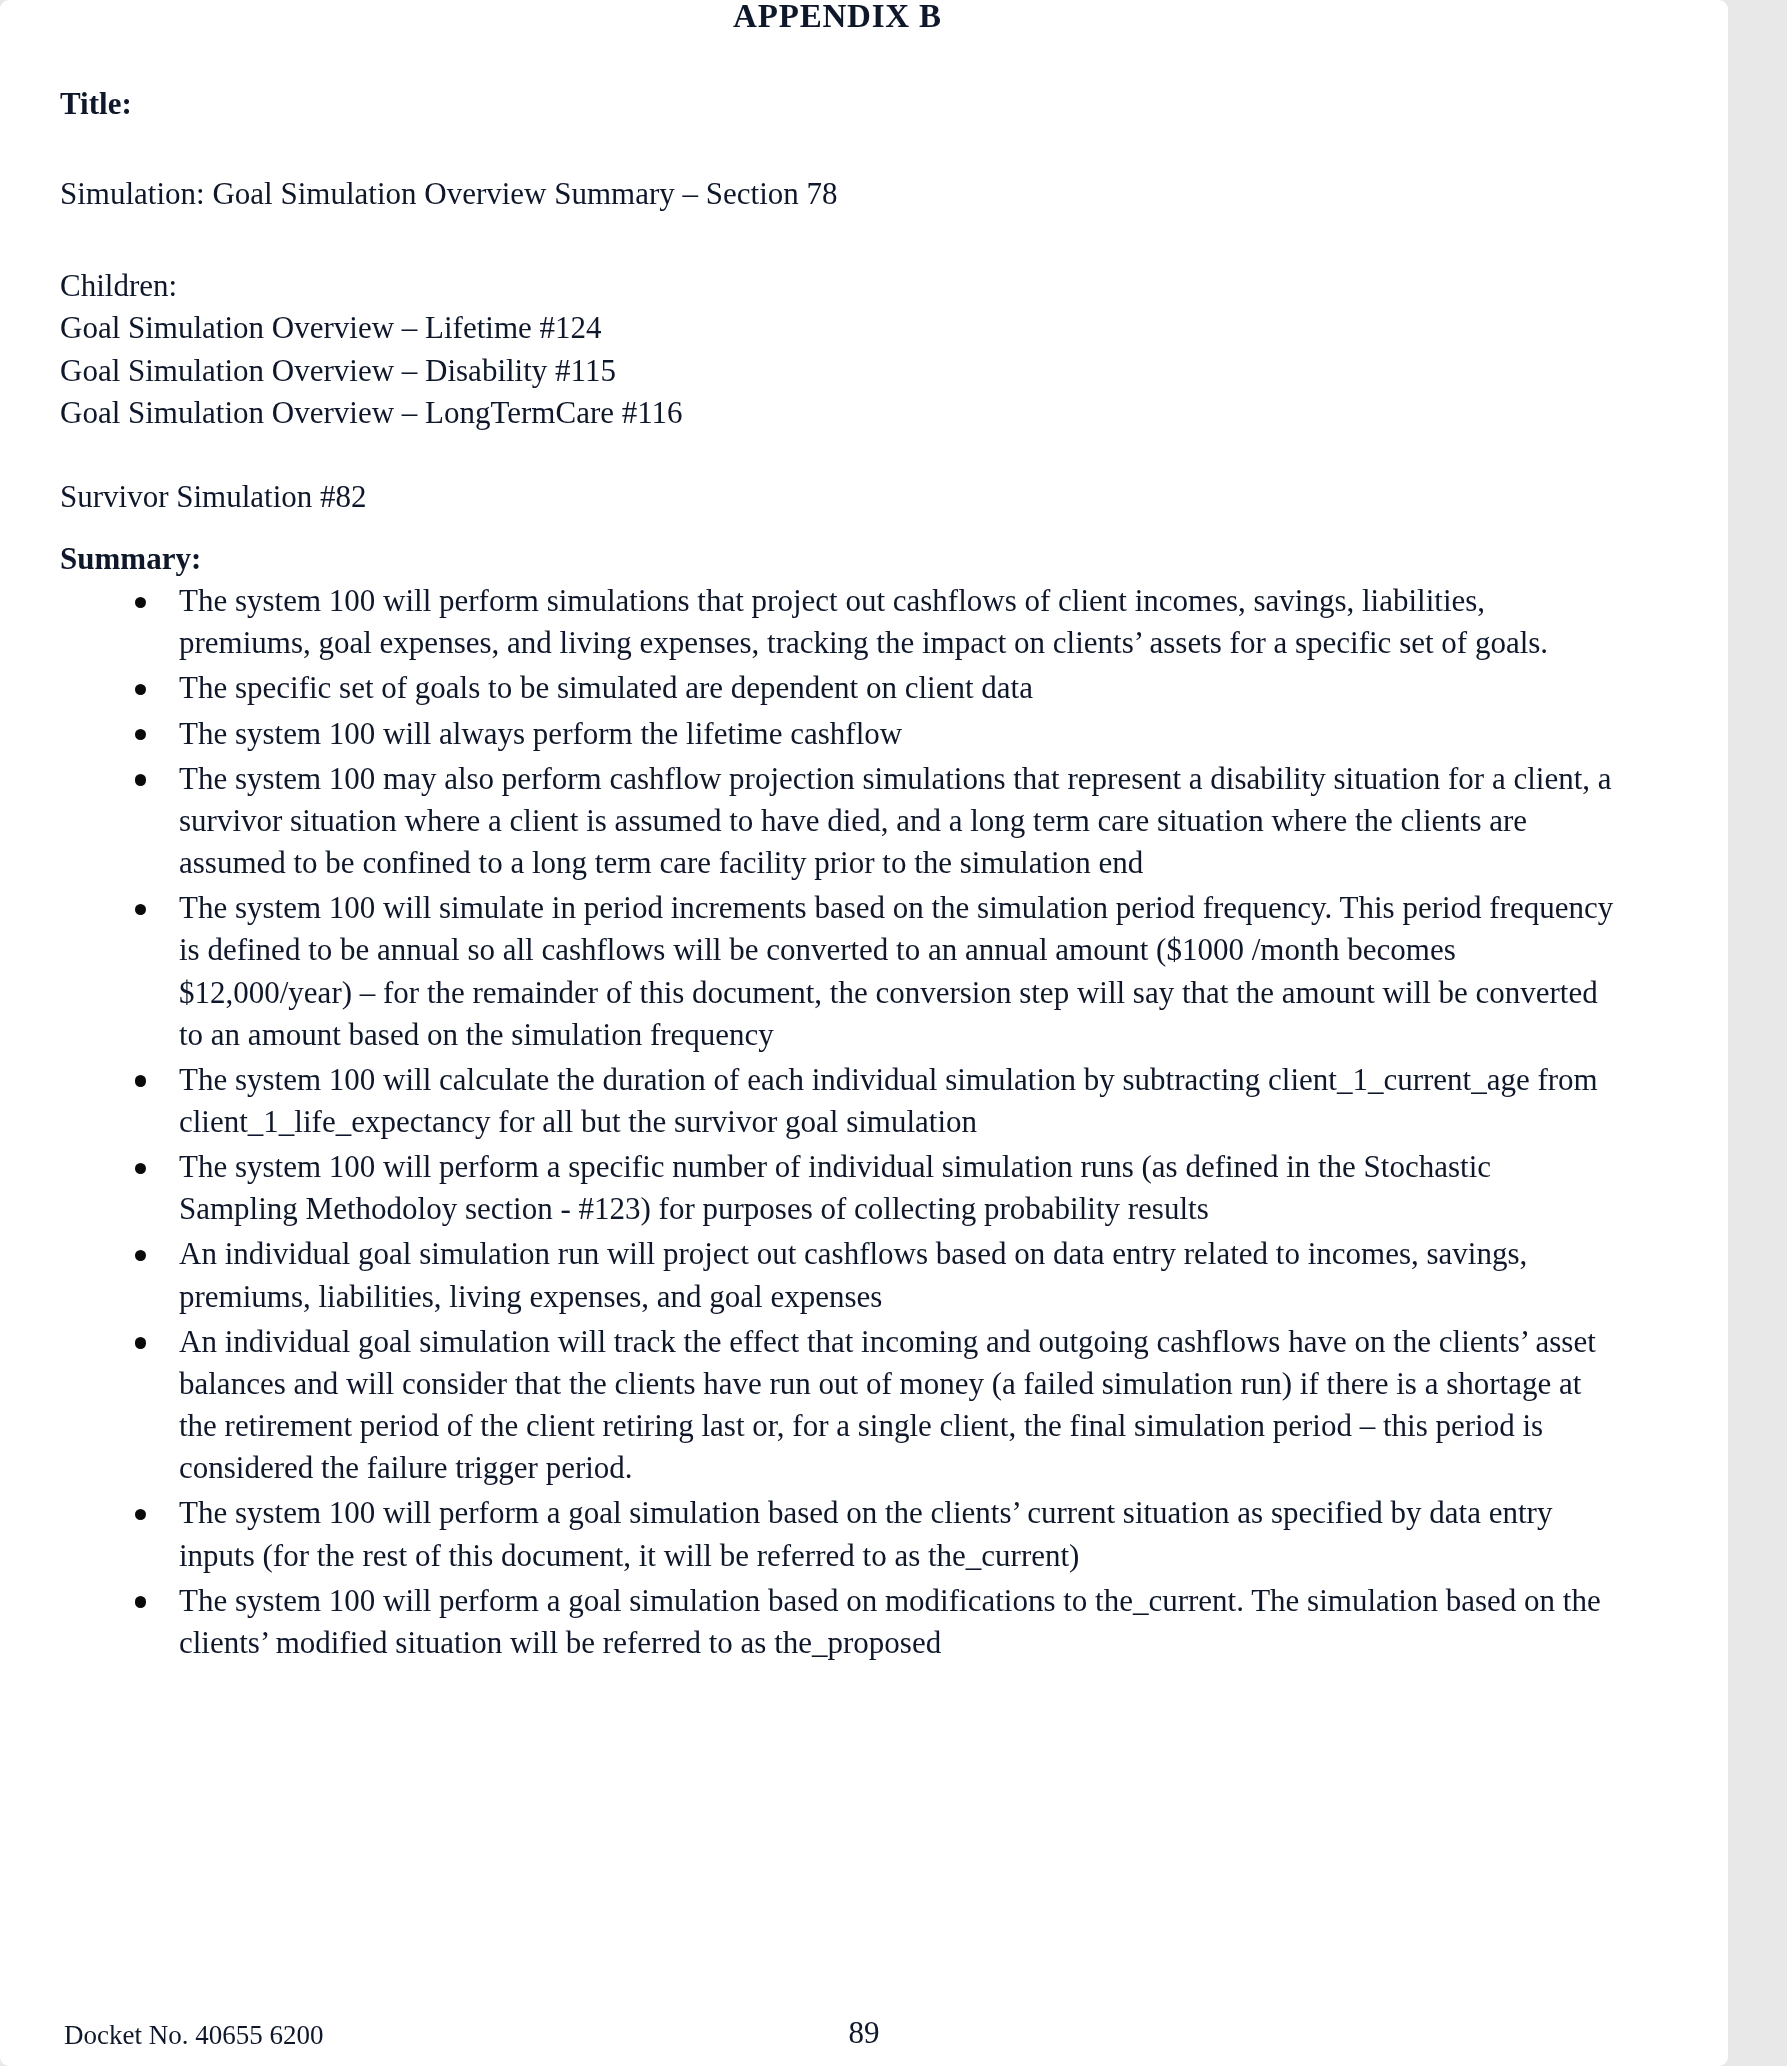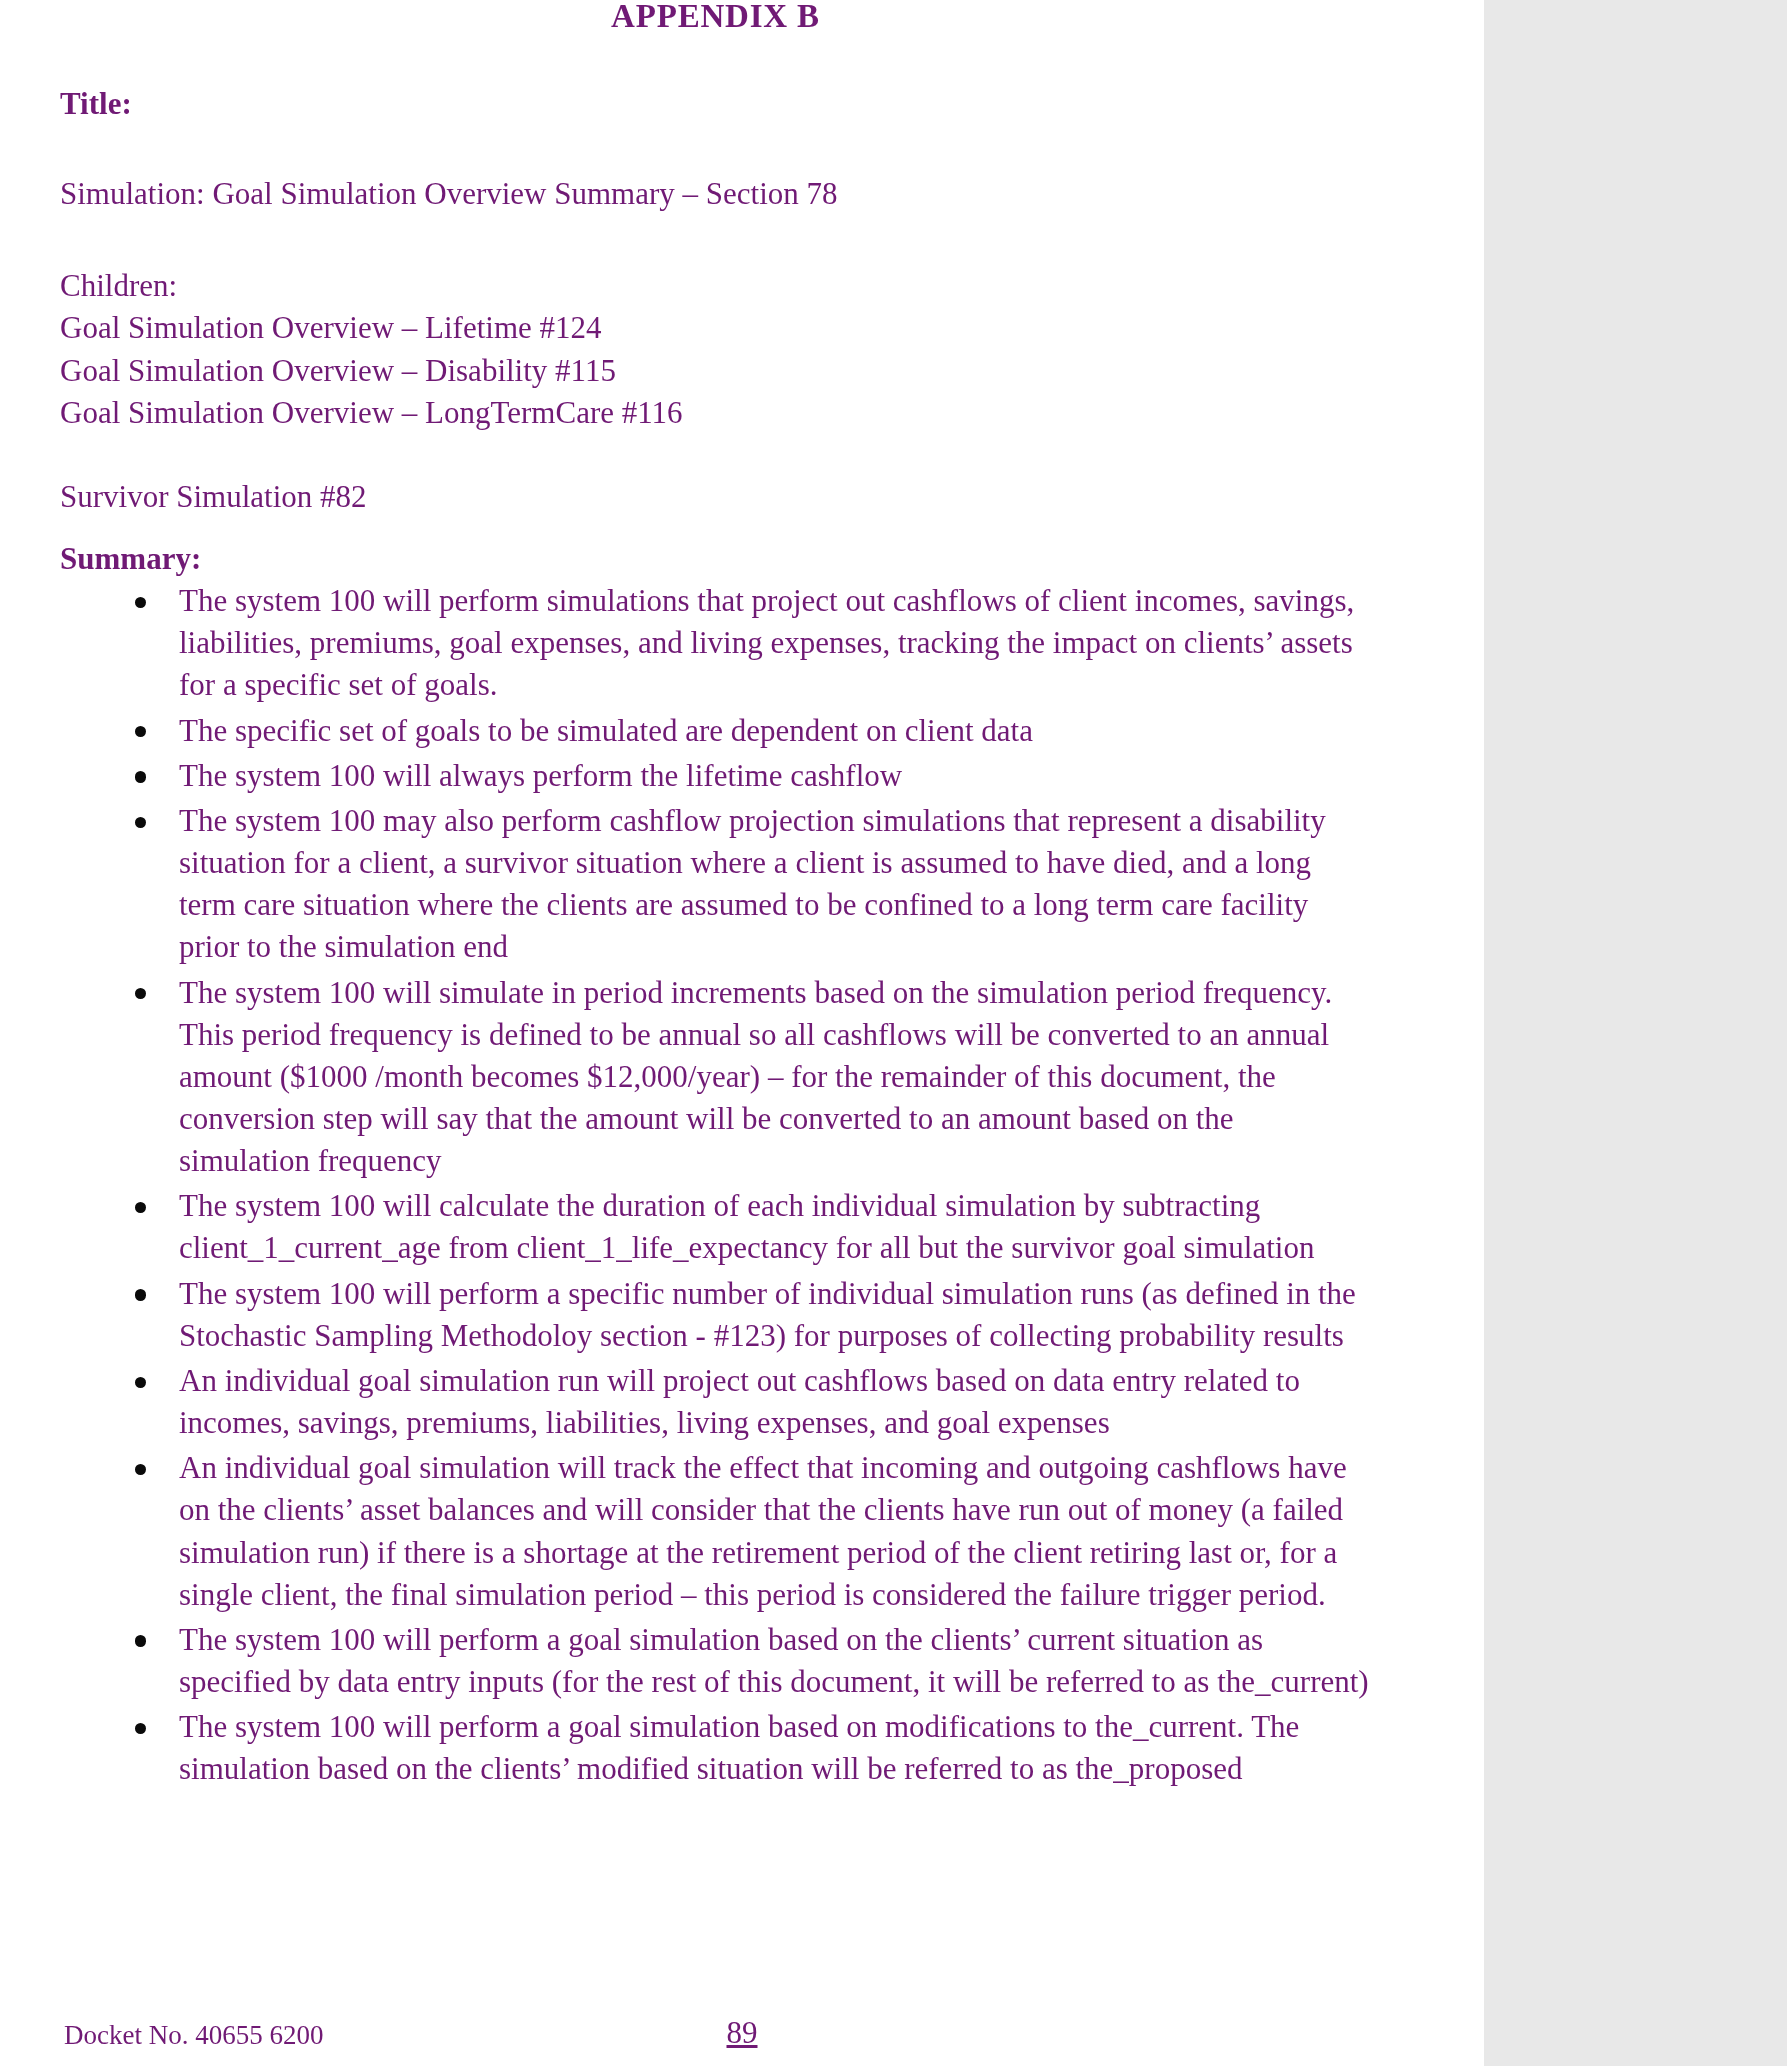--- a/index.html
+++ b/index.html
@@ -2,30 +2,31 @@
 <html style="font-size:12px"><head>
 <meta charset="utf-8">
 <style>
   html, body {
     margin: 0;
     padding: 0;
     background: #e8e8e8;
   }
   .page {
     position: relative;
-    width: 1484px;
+    width: 1728px;
     height: 2066px;
     background: #ffffff;
-    color: #701a75;
+    color: #0f172a;
     font-family: "Liberation Serif", "DejaVu Serif", serif;
     font-size: 31px;
     line-height: 1.36;
     box-sizing: border-box;
     padding: 1.5px 113px 90px 60px;
     overflow: hidden;
+    border-radius: 9px;
   }
   .appendix-header {
     text-align: center;
     font-weight: bold;
     font-size: 33px;
     letter-spacing: 0.8px;
     margin-top: -7.5px;       
     margin-bottom: 44px;
   }
   .label {
@@ -78,21 +79,20 @@
     bottom: 0;
     font-size: 27px;
   }
   .footer .page-number {
     position: absolute;
     left: 0;
     right: 0;
     bottom: 0;
     text-align: center;
     font-size: 31px;
-    text-decoration: underline;
   }
 </style>
 </head>
 <body>
 
 <div class="page">
 
   <div class="appendix-header">APPENDIX B</div>
 
   <div class="label">Title:</div>

